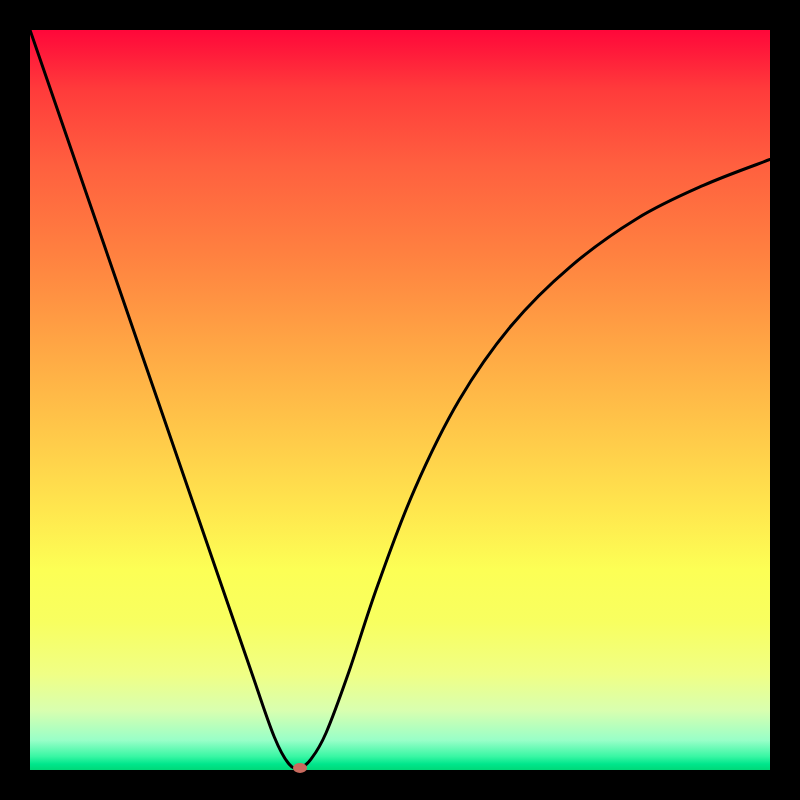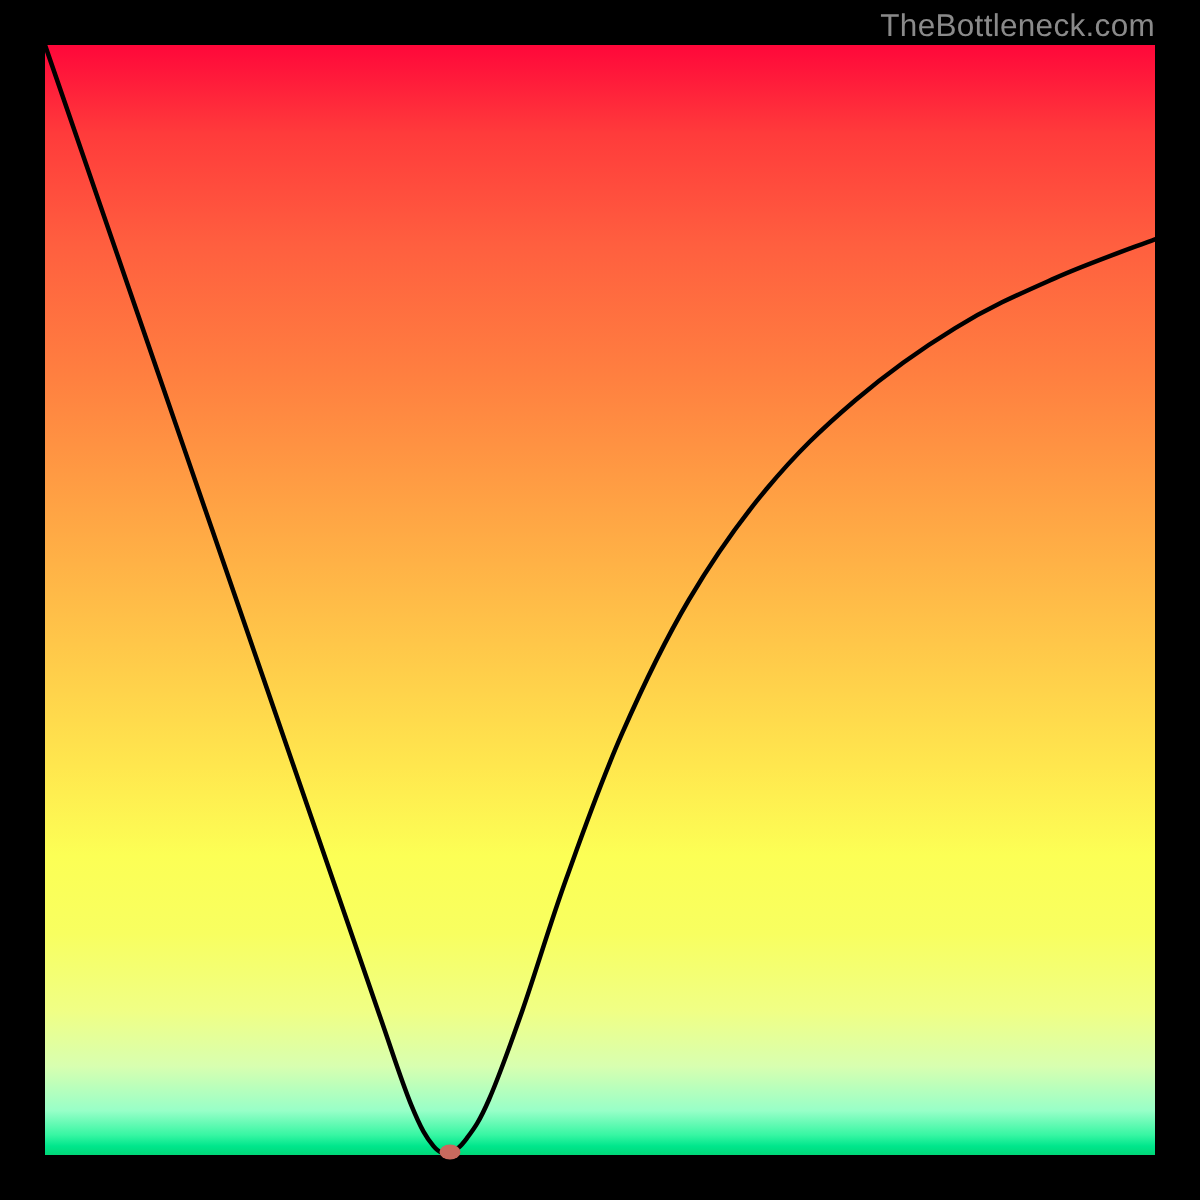--- a/index.html
+++ b/index.html
@@ -66,14 +66,13 @@
 
 <div class="frame">
 
   <div class="plot-area">
     <svg class="curve" viewBox="0 0 740 740" preserveAspectRatio="none">
       <path id="curve-path" fill="none" stroke="#000" stroke-width="3" stroke-linecap="round" stroke-linejoin="round" d="M 0 0 C 6.66 19.31400000000001, 23.68 68.67200000000007, 37 107.30000000000007 C 50.32 145.92800000000005, 60.68 175.97200000000004, 74 214.60000000000002 C 87.32 253.228, 97.68 283.27200000000005, 111 321.90000000000003 C 124.32 360.528, 134.68 390.572, 148 429.2 C 161.32 467.828, 171.68 497.872, 185 536.5 C 198.32 575.128, 211.344 613.164, 222 643.8 C 232.656 674.4359999999999, 237.54000000000002 690.4496, 244.20000000000002 706.7 C 250.86 722.9504000000001, 254.33800000000002 728.4856000000001, 259 734.08 C 263.662 739.6744, 266.104 738.7124, 270.09999999999997 737.78 C 274.09599999999995 736.8475999999999, 276.538 735.1604, 281.2 728.9 C 285.86199999999997 722.6396, 289.34 718.318, 296 703 C 302.66 687.682, 308.876 670.4399999999999, 318.2 643.8 C 327.524 617.16, 335.81199999999995 588.3, 347.79999999999995 555 C 359.78799999999995 521.7, 370.148 492.1, 384.8 458.8 C 399.452 425.5, 411.884 399.304, 429.2 370 C 446.51599999999996 340.696, 461.02 319.976, 481 296 C 500.98 272.024, 517.5559999999999 256.1139999999999, 540.1999999999999 236.79999999999995 C 562.8439999999999 217.48599999999996, 582.824 203.35200000000003, 606.8 188.70000000000005 C 630.776 174.04800000000006, 649.424 166.05599999999998, 673.4 155.39999999999998 C 697.376 144.74399999999997, 728.012 134.162, 740 129.5"></path>
     </svg>
     <div id="marker" class="marker" style="left: 270.1px; top: 737.78px; background: rgb(201, 106, 94);"></div>
   </div>
 
-  <div class="watermark">TheBottleneck.com</div>
 </div>
 
 </body></html>

